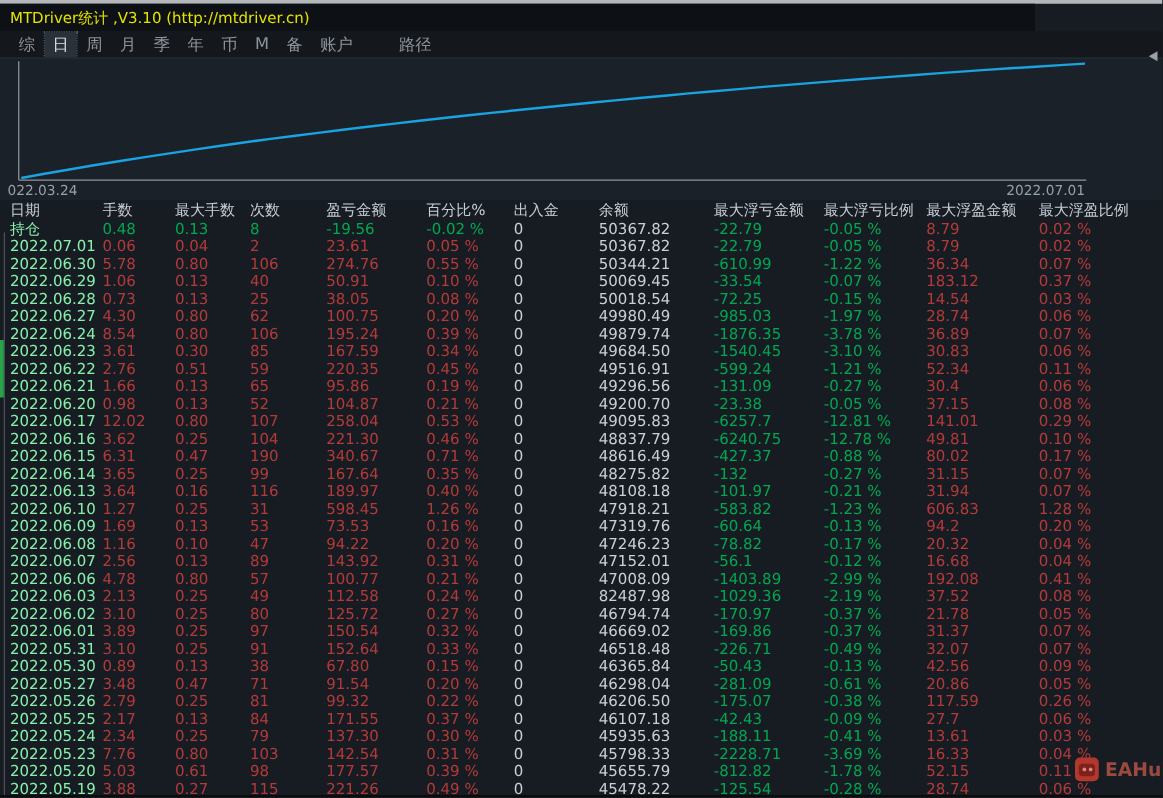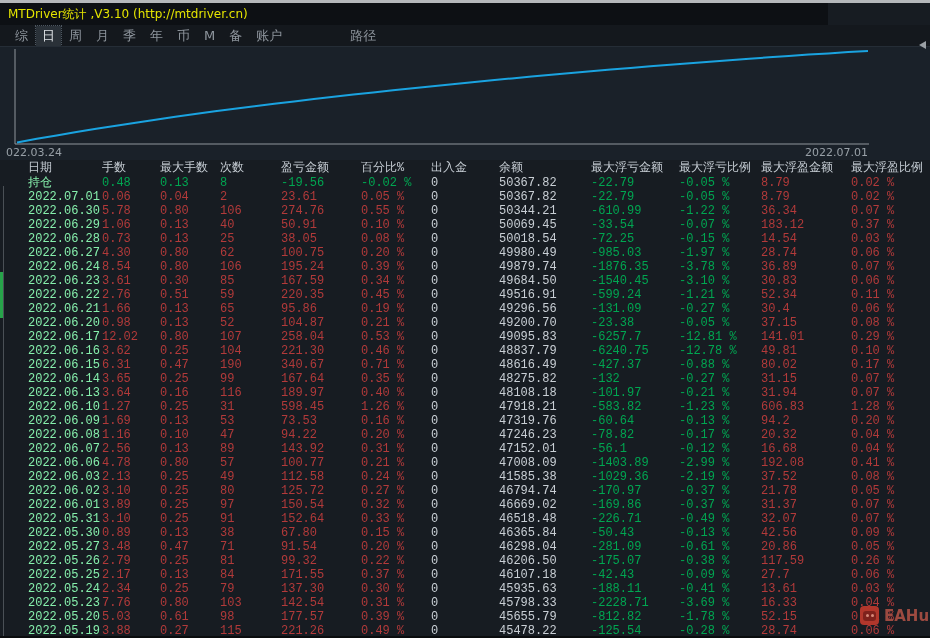--- a/index.html
+++ b/index.html
@@ -5,32 +5,32 @@
   html,body{margin:0;padding:0;background:#171c22;}
   body{width:930px;height:638px;overflow:hidden;position:relative;
        font-family:"DejaVu Sans","Liberation Sans",sans-serif;-webkit-font-smoothing:none;}
   .top-strip{position:absolute;left:0;top:0;width:930px;height:3px;background:#b5b8bb;}
   .titlebar{position:absolute;left:0;top:3px;width:828px;height:22px;background:#0d1014;
             color:#e4e400;font-size:12px;line-height:22px;padding-left:8px;box-sizing:border-box;}
   .menubar{position:absolute;left:0;top:25px;width:930px;height:21px;background:#14181d;
            display:flex;align-items:center;padding-left:8px;box-sizing:border-box;}
   .menu-item{color:#8e959d;font-size:13px;padding:1px 6px;margin:0 1px;cursor:default;}
   .menu-item.selected{background:#2a3138;color:#dfe3e6;outline:1px dotted #4d5761;}
-  .menu-item.gap{margin-left:55px;}
+  .menu-item.gap{margin-left:24px;}
   .chart-panel{position:absolute;left:0;top:46px;width:930px;height:114px;background:#1a2129;
                border-top:1px solid #252d36;box-sizing:border-box;}
   .chart-panel svg{position:absolute;left:0;top:0;}
   .axis-label{position:absolute;color:#98a0a7;font-size:11px;top:99px;}
   .axis-label.left{left:6px;}
   .axis-label.right{left:800px;width:68px;text-align:right;}
   .chart-end-marker{position:absolute;left:919px;top:41px;width:0;height:0;
       border-top:4px solid transparent;border-bottom:4px solid transparent;border-right:7px solid #9aa0a5;}
   .table-header,.table-row{display:grid;
       grid-template-columns:74px 58px 60px 61px 80px 70px 68px 92px 88px 82px 90px 93px;
-      padding-left:28px;box-sizing:border-box;width:770px;font-family:Liberation Mono, monospace;}
+      padding-left:8px;box-sizing:border-box;width:770px;}
   .table-header{position:absolute;left:0;top:160px;height:16px;color:#c6cdd4;font-size:12px;line-height:16px;}
   .rows{position:absolute;left:0;top:176px;width:930px;}
   .table-row{height:14px;font-size:12px;line-height:14px;}
   .cell{white-space:nowrap;overflow:hidden;}
   .c-red{color:#b23a3a;}
   .c-green{color:#00a651;}
   .c-plain{color:#c9cfd5;}
   .c-date{color:#86efac;}
   .left-scroll-track{position:absolute;left:3px;top:186px;width:1px;height:452px;background:#4a5056;}
   .left-scroll-thumb{position:absolute;left:0;top:272px;width:3px;height:46px;background:#27a34a;}
@@ -388,21 +388,21 @@
       <span class="cell c-red">0.41 %</span>
     </div>
     <div class="table-row">
       <span class="cell c-date">2022.06.03</span>
       <span class="cell c-red">2.13</span>
       <span class="cell c-red">0.25</span>
       <span class="cell c-red">49</span>
       <span class="cell c-red">112.58</span>
       <span class="cell c-red">0.24 %</span>
       <span class="cell c-plain">0</span>
-      <span class="cell c-plain">41585.38</span>
+      <span class="cell c-plain">82487.98</span>
       <span class="cell c-green">-1029.36</span>
       <span class="cell c-green">-2.19 %</span>
       <span class="cell c-red">37.52</span>
       <span class="cell c-red">0.08 %</span>
     </div>
     <div class="table-row">
       <span class="cell c-date">2022.06.02</span>
       <span class="cell c-red">3.10</span>
       <span class="cell c-red">0.25</span>
       <span class="cell c-red">80</span>

